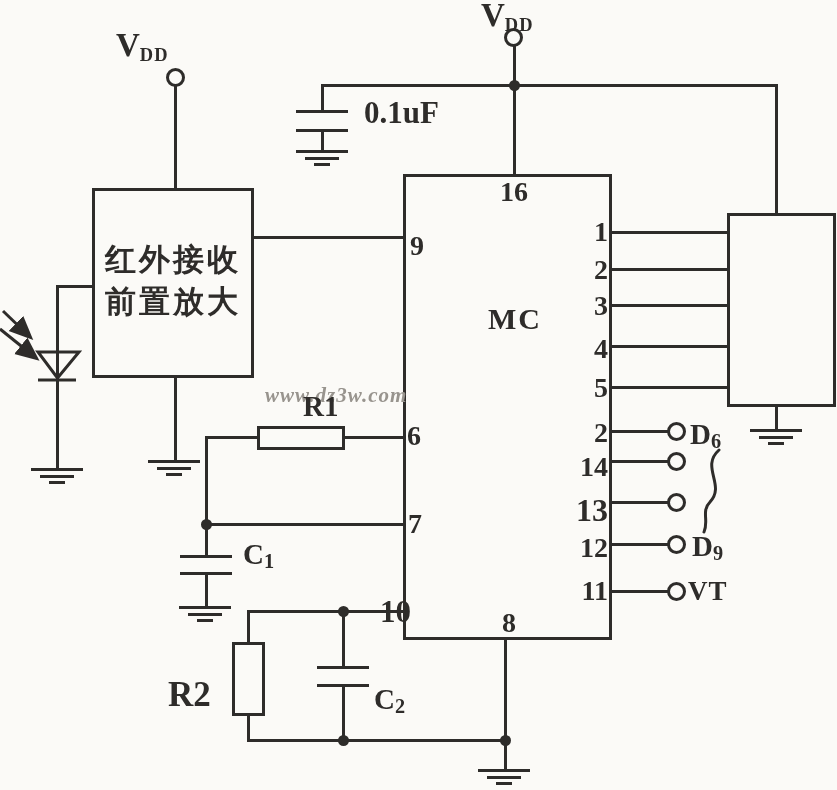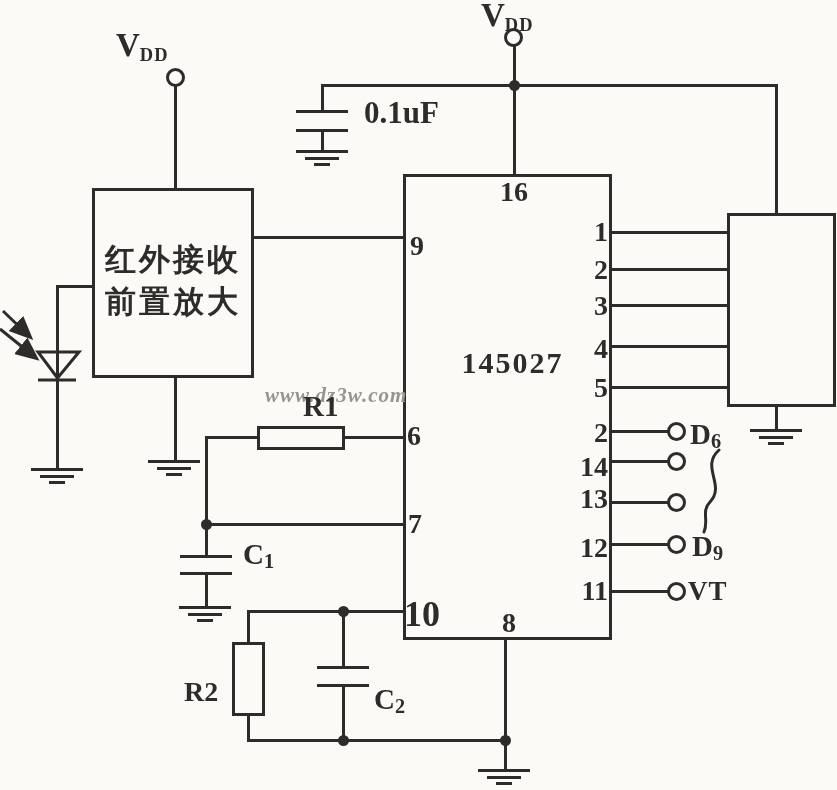--- a/index.html
+++ b/index.html
@@ -150,44 +150,44 @@
   </div>
   <div class="lbl" style="left:481px;top:-2px;font-size:33px">
     <span>V</span><span class="vsub">DD</span>
   </div>
 
   <div class="lbl" style="left:364px;top:97px;font-size:31px">0.1uF</div>
   <div class="lbl" style="left:303px;top:391px;font-size:29px">R1</div>
   <div class="lbl" style="left:243px;top:539px;font-size:29px">
     <span>C</span><span class="sub">1</span>
   </div>
-  <div class="lbl" style="left:184px;top:677px;font-size:28px">R2</div>
+  <div class="lbl" style="left:168px;top:677px;font-size:35px">R2</div>
   <div class="lbl" style="left:374px;top:684px;font-size:29px">
     <span>C</span><span class="sub">2</span>
   </div>
 
   <div class="lbl ctr cjk" style="left:92px;top:286px;width:162px;font-size:31px">前置放大</div>
   <div class="lbl ctr cjk" style="left:92px;top:244px;width:162px;font-size:31px">红外接收</div>
 
-  <div class="lbl ctr" style="left:420px;top:347px;width:185px;font-size:30px;letter-spacing:2px">145027</div>
+  <div class="lbl ctr" style="left:455px;top:303px;width:120px;font-size:30px;letter-spacing:2px">MC</div>
 
   <div class="lbl ctr" style="left:488px;top:177px;width:52px;font-size:28px">16</div>
   <div class="lbl" style="left:410px;top:231px;font-size:28px">9</div>
   <div class="lbl" style="left:407px;top:421px;font-size:28px">6</div>
   <div class="lbl" style="left:408px;top:509px;font-size:28px">7</div>
-  <div class="lbl" style="left:404px;top:596px;font-size:36px">10</div>
+  <div class="lbl" style="left:380px;top:596px;font-size:31px">10</div>
   <div class="lbl ctr" style="left:494px;top:608px;width:30px;font-size:28px">8</div>
   <div class="lbl rgt" style="left:556px;top:217px;width:52px;font-size:28px">1</div>
   <div class="lbl rgt" style="left:556px;top:255px;width:52px;font-size:28px">2</div>
   <div class="lbl rgt" style="left:556px;top:291px;width:52px;font-size:28px">3</div>
   <div class="lbl rgt" style="left:556px;top:334px;width:52px;font-size:28px">4</div>
   <div class="lbl rgt" style="left:556px;top:373px;width:52px;font-size:28px">5</div>
   <div class="lbl rgt" style="left:556px;top:418px;width:52px;font-size:28px">2</div>
   <div class="lbl rgt" style="left:556px;top:452px;width:52px;font-size:28px">14</div>
-  <div class="lbl rgt" style="left:556px;top:484px;width:52px;font-size:28px">13</div>
+  <div class="lbl rgt" style="left:556px;top:494px;width:52px;font-size:32px">13</div>
   <div class="lbl rgt" style="left:556px;top:533px;width:52px;font-size:28px">12</div>
   <div class="lbl rgt" style="left:556px;top:576px;width:52px;font-size:28px">11</div>
 
   <div class="lbl" style="left:690px;top:419px;font-size:29px">
     <span>D</span><span class="sub">6</span>
   </div>
   <div class="lbl" style="left:692px;top:531px;font-size:29px">
     <span>D</span><span class="sub">9</span>
   </div>
   <div class="lbl" style="left:688px;top:577px;font-size:27px;letter-spacing:1px">VT</div>

